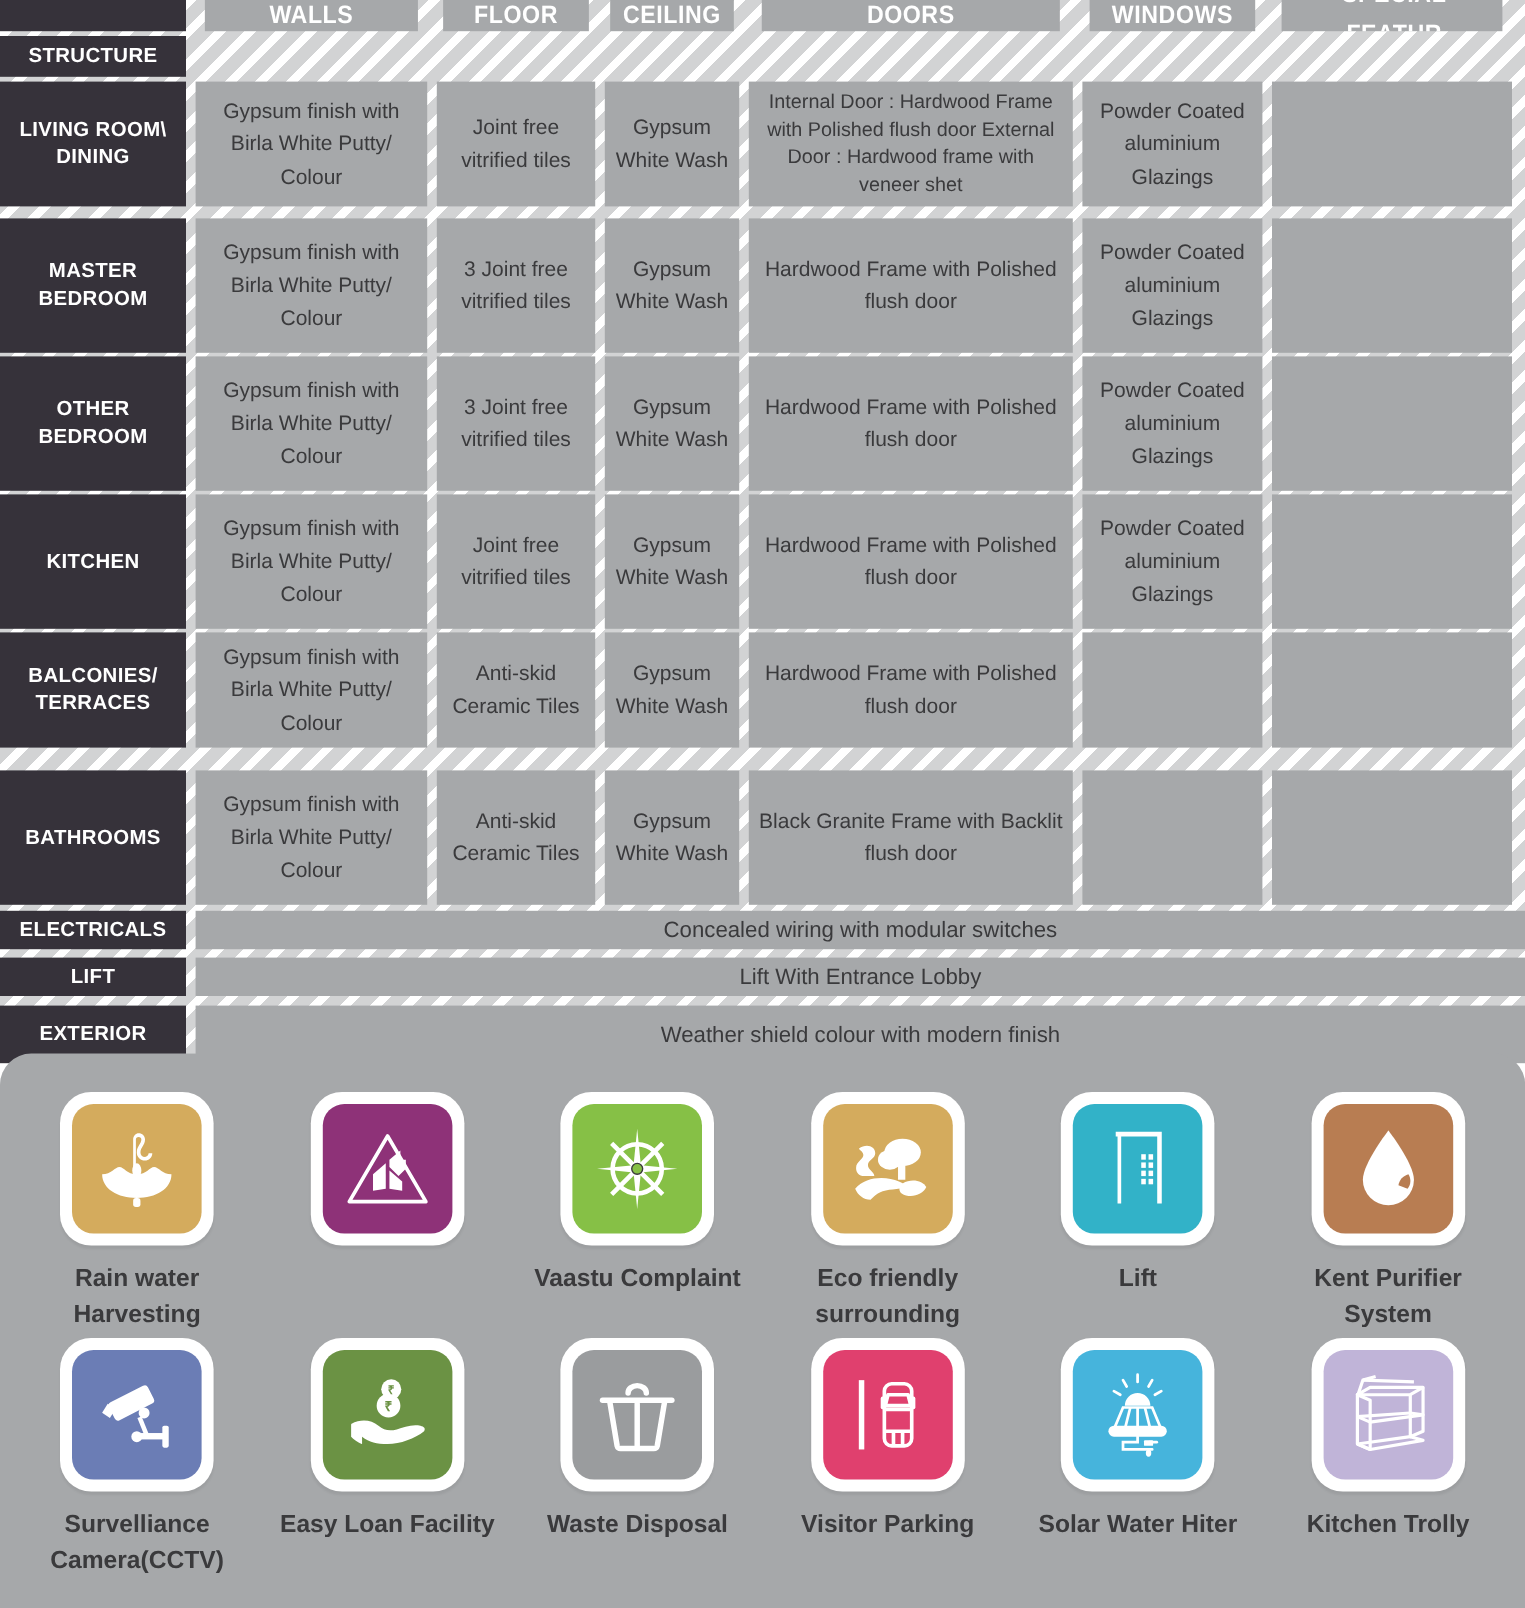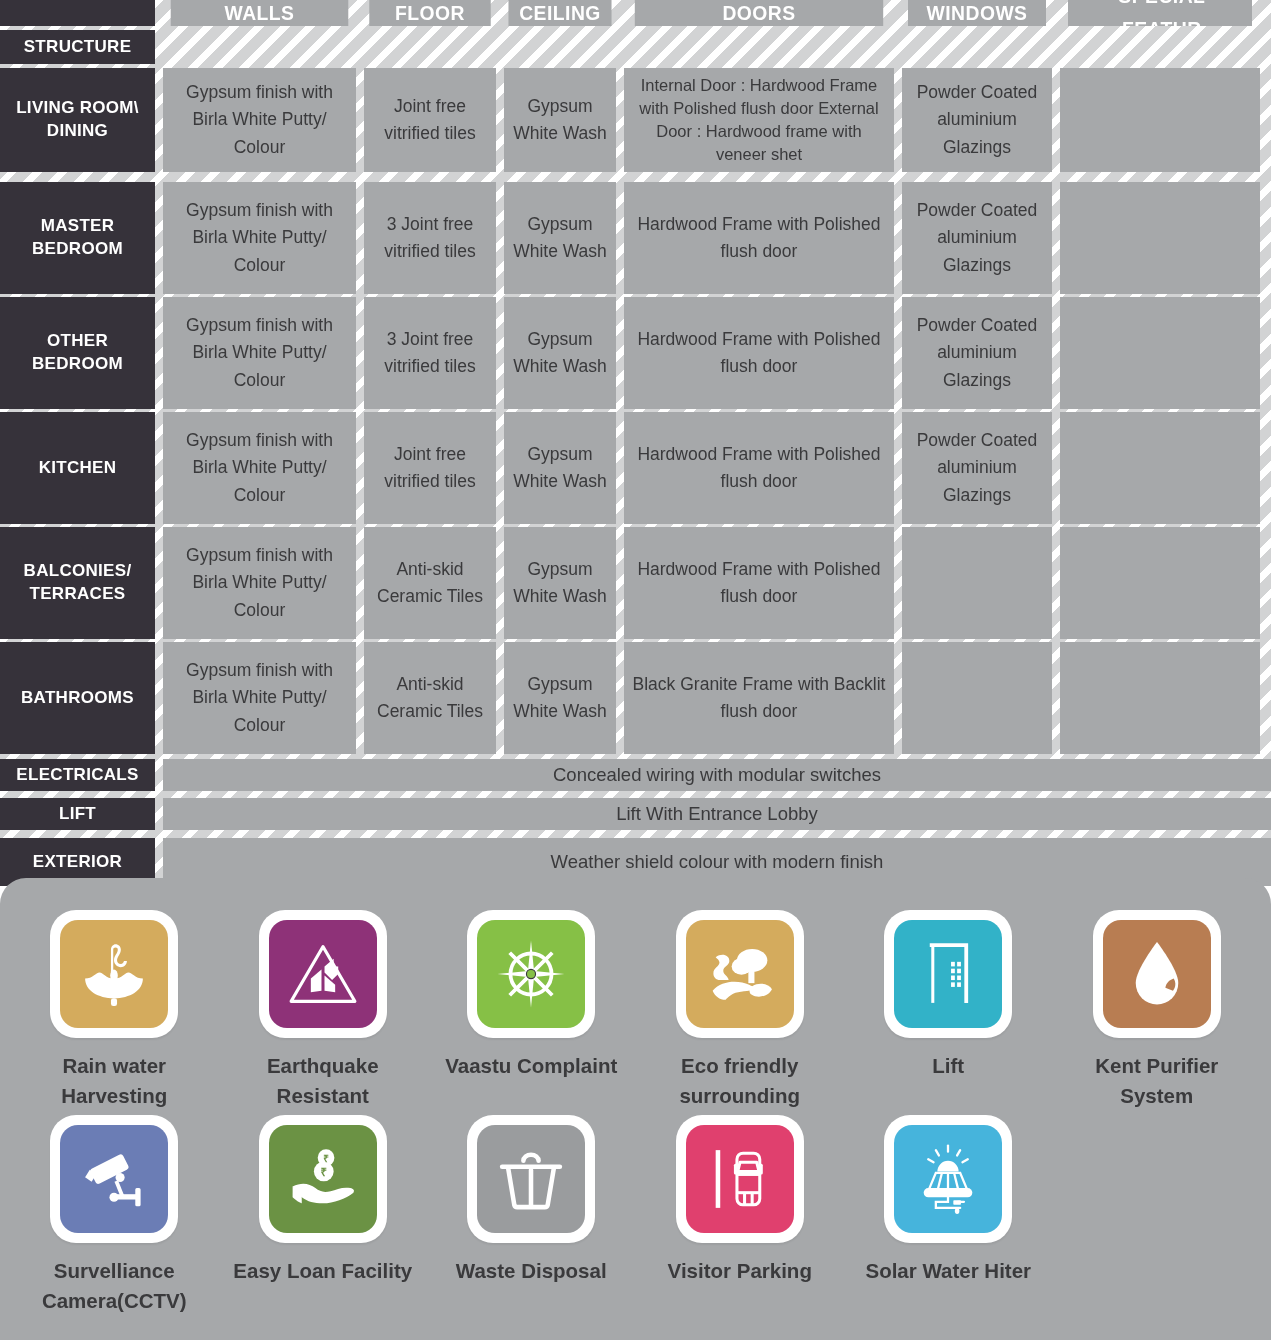--- a/index.html
+++ b/index.html
@@ -213,21 +213,21 @@
     <div class="gap"></div>
     <div class="cell c-ceil">Gypsum White Wash</div>
     <div class="gap"></div>
     <div class="cell c-doors">Hardwood Frame with Polished flush door</div>
     <div class="gap"></div>
     <div class="cell c-win">Powder Coated aluminium Glazings</div>
     <div class="gap"></div>
     <div class="cell blank c-spec"></div>
   </div>
 
-  <div class="spec-row" style="top:527px;height:112px;">
+  <div class="spec-row" style="top:527px;height:96px;">
     <div class="cell rowlabel c-label">BALCONIES/ TERRACES</div>
     <div class="gap"></div>
     <div class="cell c-walls">Gypsum finish with Birla White Putty/ Colour</div>
     <div class="gap"></div>
     <div class="cell c-floor">Anti-skid Ceramic Tiles</div>
     <div class="gap"></div>
     <div class="cell c-ceil">Gypsum White Wash</div>
     <div class="gap"></div>
     <div class="cell c-doors">Hardwood Frame with Polished flush door</div>
     <div class="gap"></div>
@@ -297,21 +297,20 @@
           <svg viewBox="0 0 100 100">
             <path d="M50 14 L92 86 H8 Z" fill="none" stroke="#fff" stroke-width="4" stroke-linejoin="round"></path>
             <g fill="#fff">
               <path d="M34 56 L48 44 L48 72 L34 74 Z"></path>
               <path d="M52 40 L64 30 L64 40 L70 40 L70 50 L62 58 L52 48 Z"></path>
               <path d="M52 52 L66 64 L66 74 L52 72 Z"></path>
             </g>
           </svg>
         </div>
       </div>
-      <div class="amenity-label">Earthquake Resistant</div>
     </div>
 
     <div class="amenity">
       <div class="tile-outer">
         <div class="tile-inner" style="background:#86c046;">
           <svg viewBox="0 0 100 100">
             <circle cx="50" cy="50" r="27" fill="none" stroke="#fff" stroke-width="5"></circle>
             <g fill="#fff">
               <path d="M50 6 L54 46 L50 50 L46 46 Z"></path>
               <path d="M50 94 L46 54 L50 50 L54 54 Z"></path>
@@ -481,15 +480,35 @@
               <path d="M63 80 h8"></path>
             </g>
             <rect x="57" y="78" width="10" height="6" rx="1" fill="#fff"></rect>
             <ellipse cx="62" cy="92" rx="3" ry="4" fill="#fff"></ellipse>
           </svg>
         </div>
       </div>
       <div class="amenity-label">Solar Water Hiter</div>
     </div>
 
+    <div class="amenity">
+      <div class="tile-outer">
+        <div class="tile-inner" style="background:#c0b4d8;">
+          <svg viewBox="0 0 100 100">
+            <g fill="none" stroke="#fff" stroke-width="3.5" stroke-linejoin="round">
+              <path d="M16 28 L30 20 H88 L74 28 Z"></path>
+              <path d="M16 28 V82 L30 88 V34 Z"></path>
+              <path d="M74 28 V74 L88 68 V20"></path>
+              <path d="M16 82 L74 74"></path>
+              <path d="M16 52 L74 48"></path>
+              <path d="M16 52 L30 58 L88 50 L74 48"></path>
+              <path d="M16 82 L30 88 L88 78 L74 74"></path>
+              <path d="M16 30 L22 12 L36 8"></path>
+              <path d="M22 12 L78 14"></path>
+            </g>
+          </svg>
+        </div>
+      </div>
+      <div class="amenity-label">Kitchen Trolly</div>
+    </div>
 
   </div>
 </div>
 
 </body></html>

